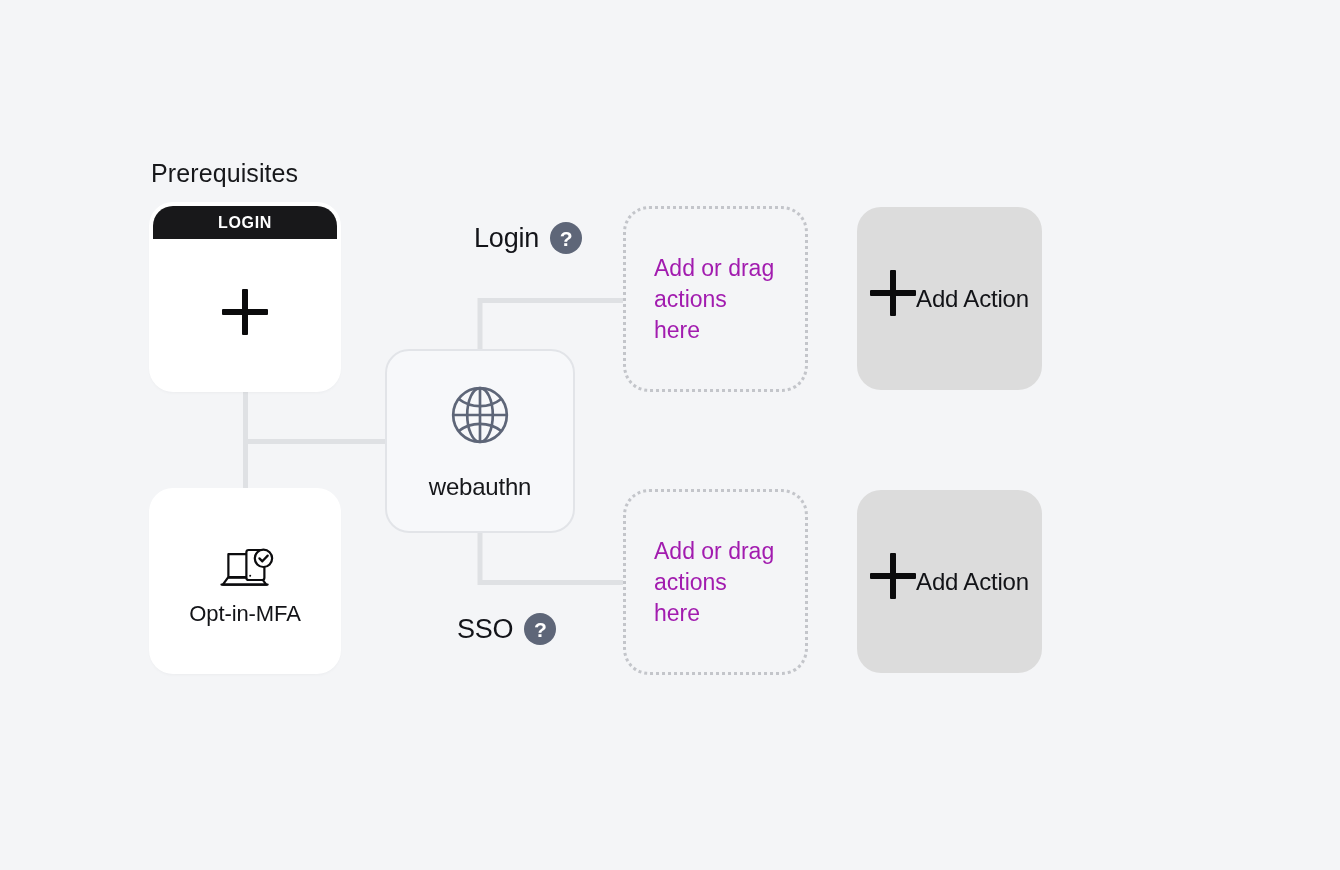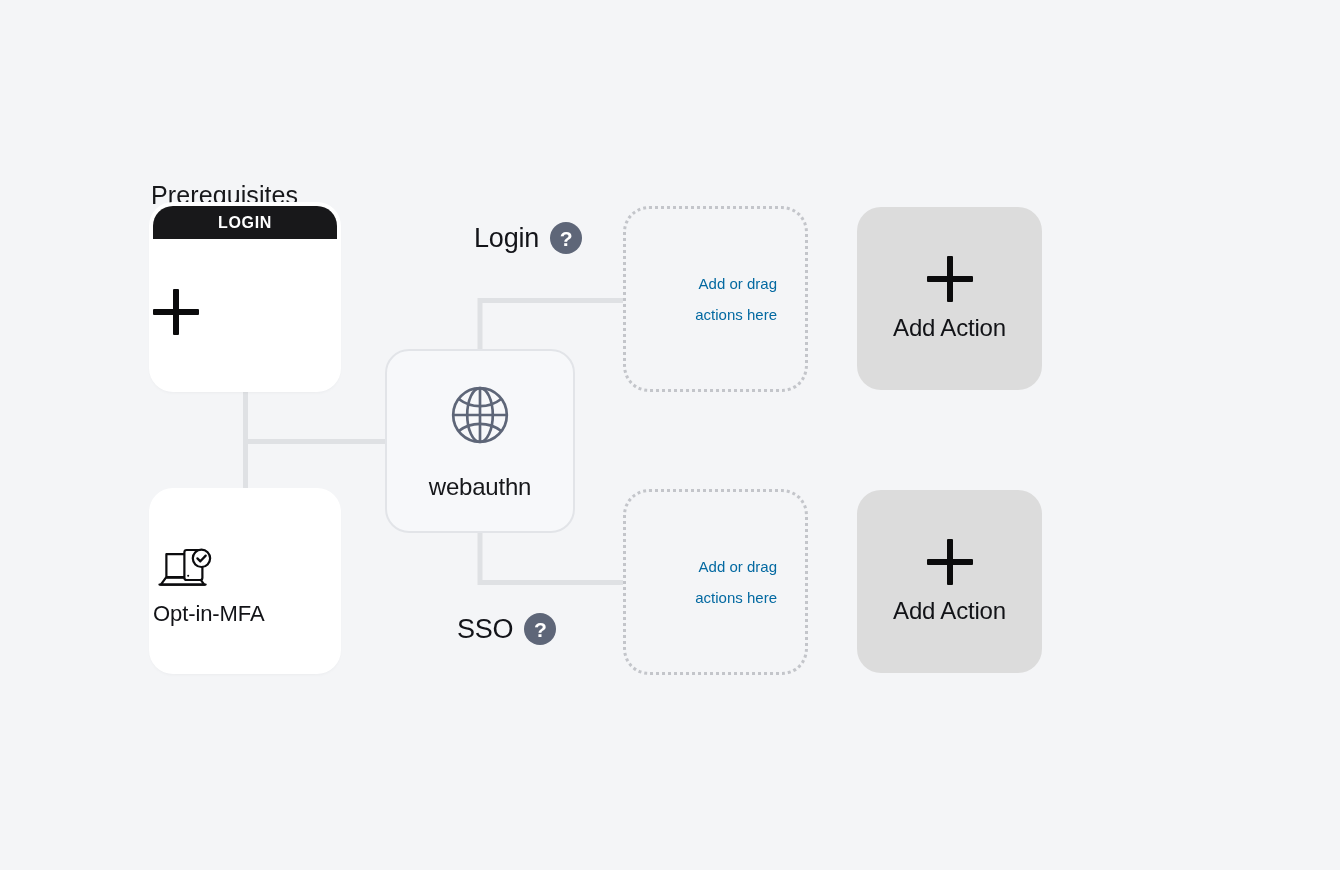--- a/index.html
+++ b/index.html
@@ -37,21 +37,20 @@
 
   
   .section-label {
     position: absolute;
     left: 151px;
     top: 159px;
     font-size: 25px;
     color: #17181b;
     letter-spacing: 0.1px;
     white-space: nowrap;
-    margin-top: 22px;
   }
 
   
   .prereq-card {
     position: absolute;
     width: 184px;
     border-radius: 20px;
     background: #ffffff;
     box-shadow: 0 0 0 4px #ffffff, 0 2px 5px rgba(40,45,60,0.17);
     overflow: hidden;
@@ -66,21 +65,21 @@
     font-weight: 600;
     letter-spacing: 0.7px;
     text-align: center;
     padding: 9px 4px 8px;
     line-height: 1;
   }
   .prereq-body {
     flex: 1;
     display: flex;
     flex-direction: column;
-    align-items: flex-start;
+    align-items: center;
     justify-content: center;
     background: #ffffff;
   }
 
   #card-login {
     left: 153px;
     top: 206px;
     height: 182px;
   }
   #card-login .prereq-body { padding-bottom: 4px; }
@@ -185,40 +184,40 @@
   .drop-zone {
     position: absolute;
     width: 185px;
     height: 186px;
     border: 3px dotted #c3c5ca;
     border-radius: 26px;
     box-sizing: border-box;
     display: flex;
     align-items: center;
     justify-content: center;
-    text-align: right;
-    color: #0369a1;
-    font-size: 15px;
+    text-align: left;
+    color: #a21caf;
+    font-size: 23px;
     line-height: 31px;
     padding: 0 28px;
     cursor: pointer;
   }
   #drop-zone-login { left: 623px; top: 206px; }
   #drop-zone-sso   { left: 623px; top: 489px; }
 
   
   .add-action {
     position: absolute;
     width: 185px;
     height: 183px;
     background: #dcdcdc;
     border: none;
     border-radius: 24px;
     display: flex;
-    flex-direction: column;
+    flex-direction: row;
     align-items: center;
     justify-content: center;
     font-family: "Liberation Sans", sans-serif;
     cursor: pointer;
     padding: 8px;
   }
   .add-action .plus-glyph { margin-bottom: 12px; }
   .add-action-label {
     font-size: 24px;
     color: #121317;

